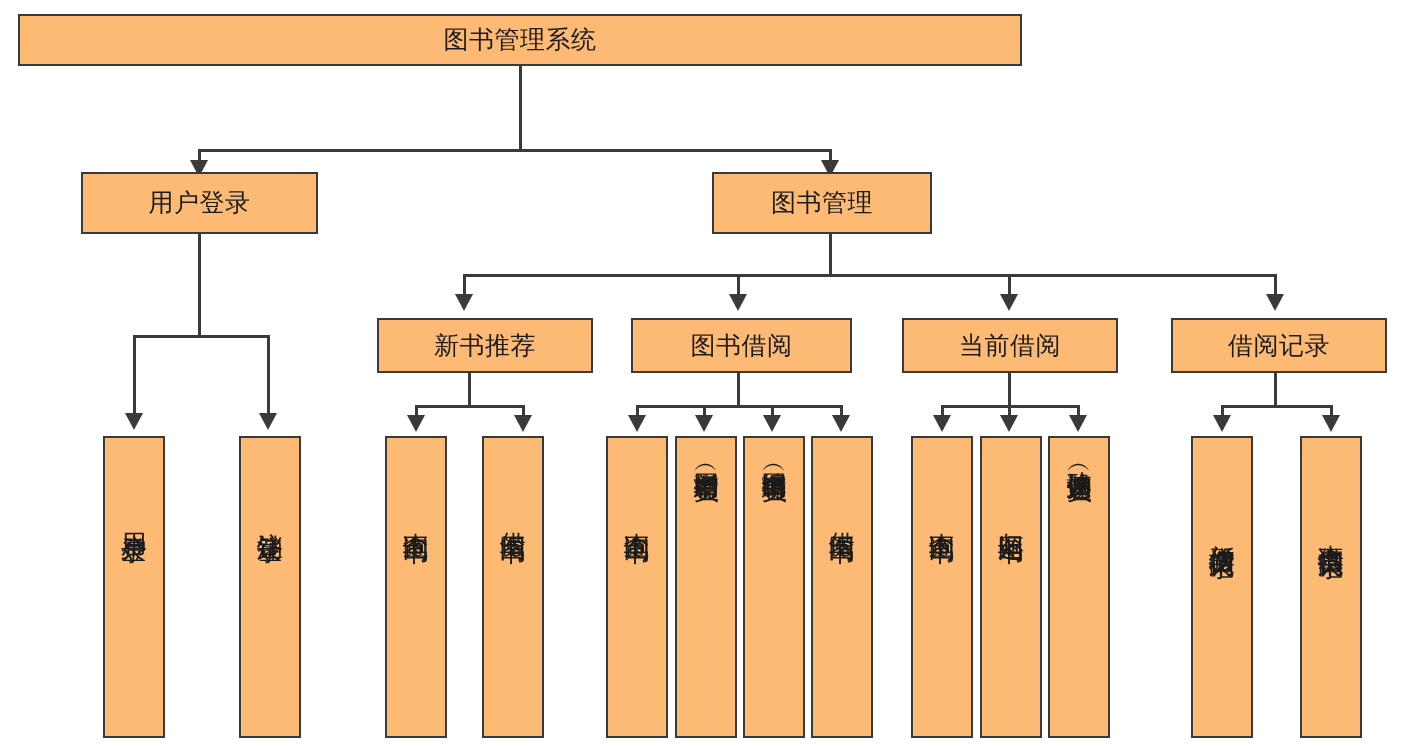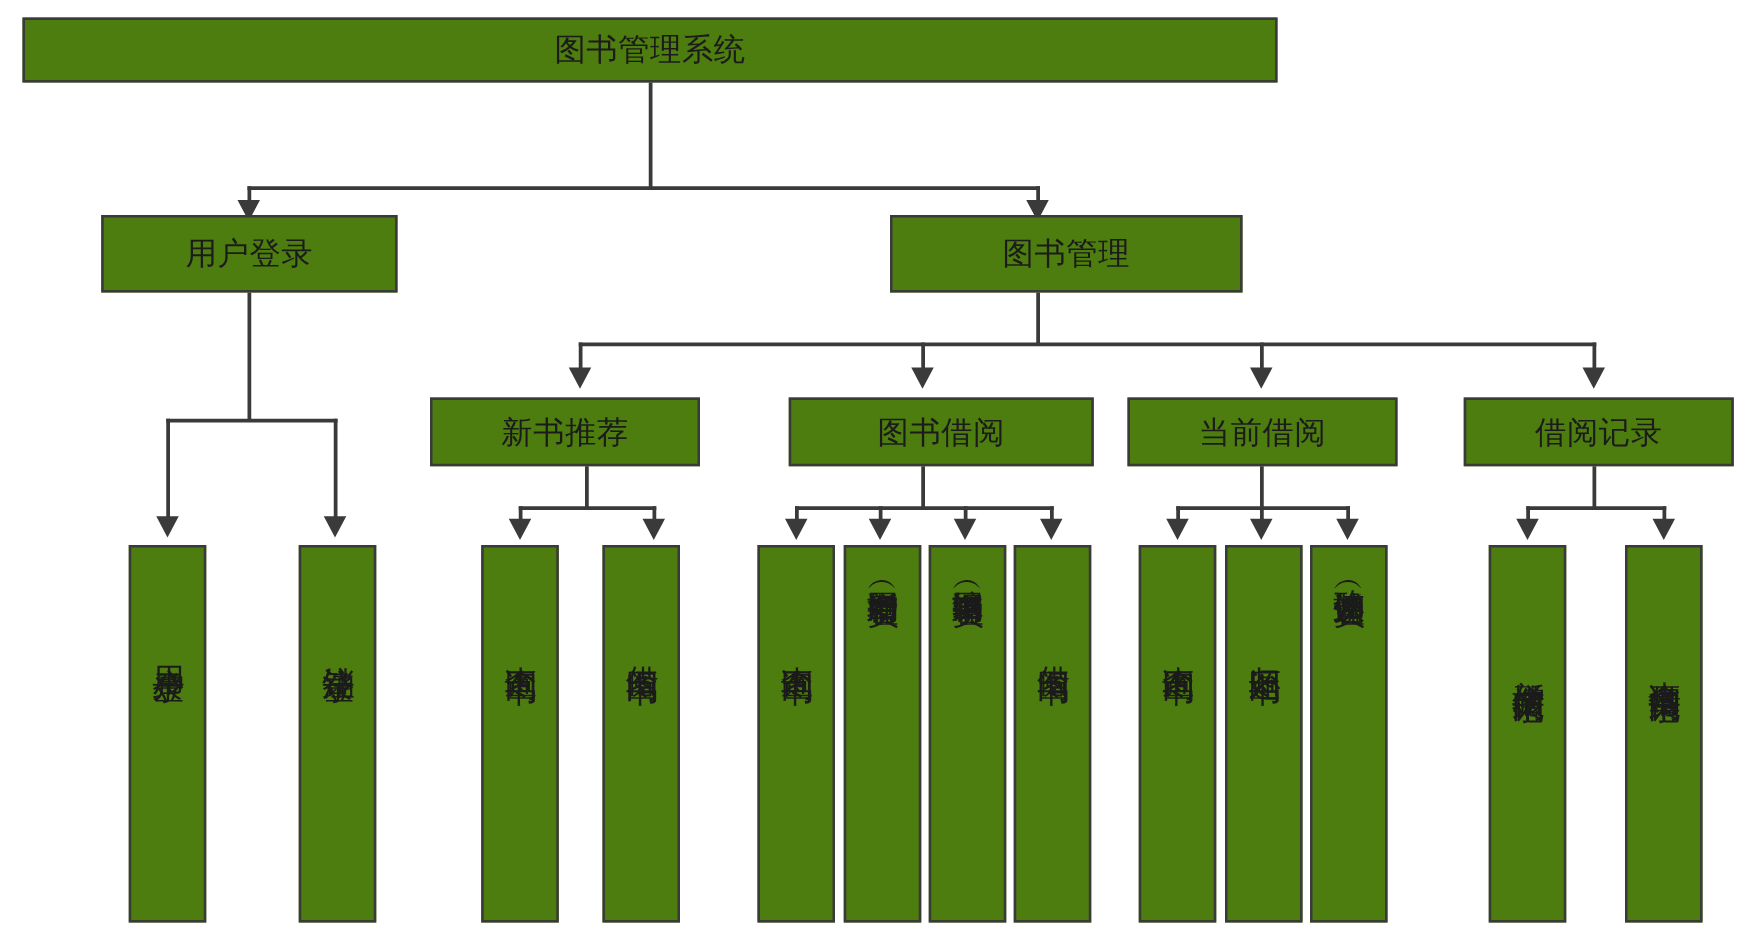--- a/index.html
+++ b/index.html
@@ -14,21 +14,21 @@
     position: relative;
     width: 1405px;
     height: 747px;
     background: #ffffff;
     overflow: hidden;
   }
   .node {
     position: absolute;
     box-sizing: border-box;
     border: 2.5px solid #3a3a3a;
-    background: #4d7c0f;
+    background: #fdba74;
     display: flex;
     align-items: center;
     justify-content: center;
     color: #1b1b1b;
   }
   .node .label {
     display: block;
     text-align: center;
     line-height: 1.18;
     letter-spacing: 0.5px;
@@ -96,21 +96,21 @@
   <div class="line hline" style="left:198px; top:149px; width:634px; height:3px;"></div>
 
   <div class="line vline" style="left:198px; top:149px; width:3px; height:15px;"></div>
   <div class="line vline" style="left:829px; top:149px; width:3px; height:15px;"></div>
   <div class="arrow" style="left:190px; top:160px;"></div>
   <div class="arrow" style="left:821px; top:160px;"></div>
 
   <div class="node horiz" style="left:81px; top:172px; width:237px; height:62px;">
     <span class="label">用户登录</span>
   </div>
-  <div class="node horiz" style="left:712px; top:172px; width:282px; height:62px;">
+  <div class="node horiz" style="left:712px; top:172px; width:220px; height:62px;">
     <span class="label">图书管理</span>
   </div>
 
   <div class="line vline" style="left:198px; top:234px; width:3px; height:102px;"></div>
   <div class="line hline" style="left:133px; top:335px; width:137px; height:3px;"></div>
   <div class="line vline" style="left:133px; top:335px; width:3px; height:82px;"></div>
   <div class="line vline" style="left:267px; top:335px; width:3px; height:82px;"></div>
   <div class="arrow" style="left:125px; top:413px;"></div>
   <div class="arrow" style="left:259px; top:413px;"></div>
 
@@ -118,24 +118,24 @@
   <div class="line hline" style="left:463px; top:274px; width:814px; height:3px;"></div>
   <div class="line vline" style="left:463px; top:274px; width:3px; height:24px;"></div>
   <div class="line vline" style="left:737px; top:274px; width:3px; height:24px;"></div>
   <div class="line vline" style="left:1008px; top:274px; width:3px; height:24px;"></div>
   <div class="line vline" style="left:1274px; top:274px; width:3px; height:24px;"></div>
   <div class="arrow" style="left:455px; top:294px;"></div>
   <div class="arrow" style="left:729px; top:294px;"></div>
   <div class="arrow" style="left:1000px; top:294px;"></div>
   <div class="arrow" style="left:1266px; top:294px;"></div>
 
-  <div class="node horiz" style="left:344px; top:318px; width:216px; height:55px;">
+  <div class="node horiz" style="left:377px; top:318px; width:216px; height:55px;">
     <span class="label">新书推荐</span>
   </div>
-  <div class="node horiz" style="left:631px; top:318px; width:244px; height:55px;">
+  <div class="node horiz" style="left:631px; top:318px; width:221px; height:55px;">
     <span class="label">图书借阅</span>
   </div>
   <div class="node horiz" style="left:1171px; top:318px; width:216px; height:55px;">
     <span class="label">借阅记录</span>
   </div>
   <div class="node horiz" style="left:902px; top:318px; width:216px; height:55px;">
     <span class="label">当前借阅</span>
   </div>
 
   <div class="line vline" style="left:468px; top:373px; width:3px; height:34px;"></div>

